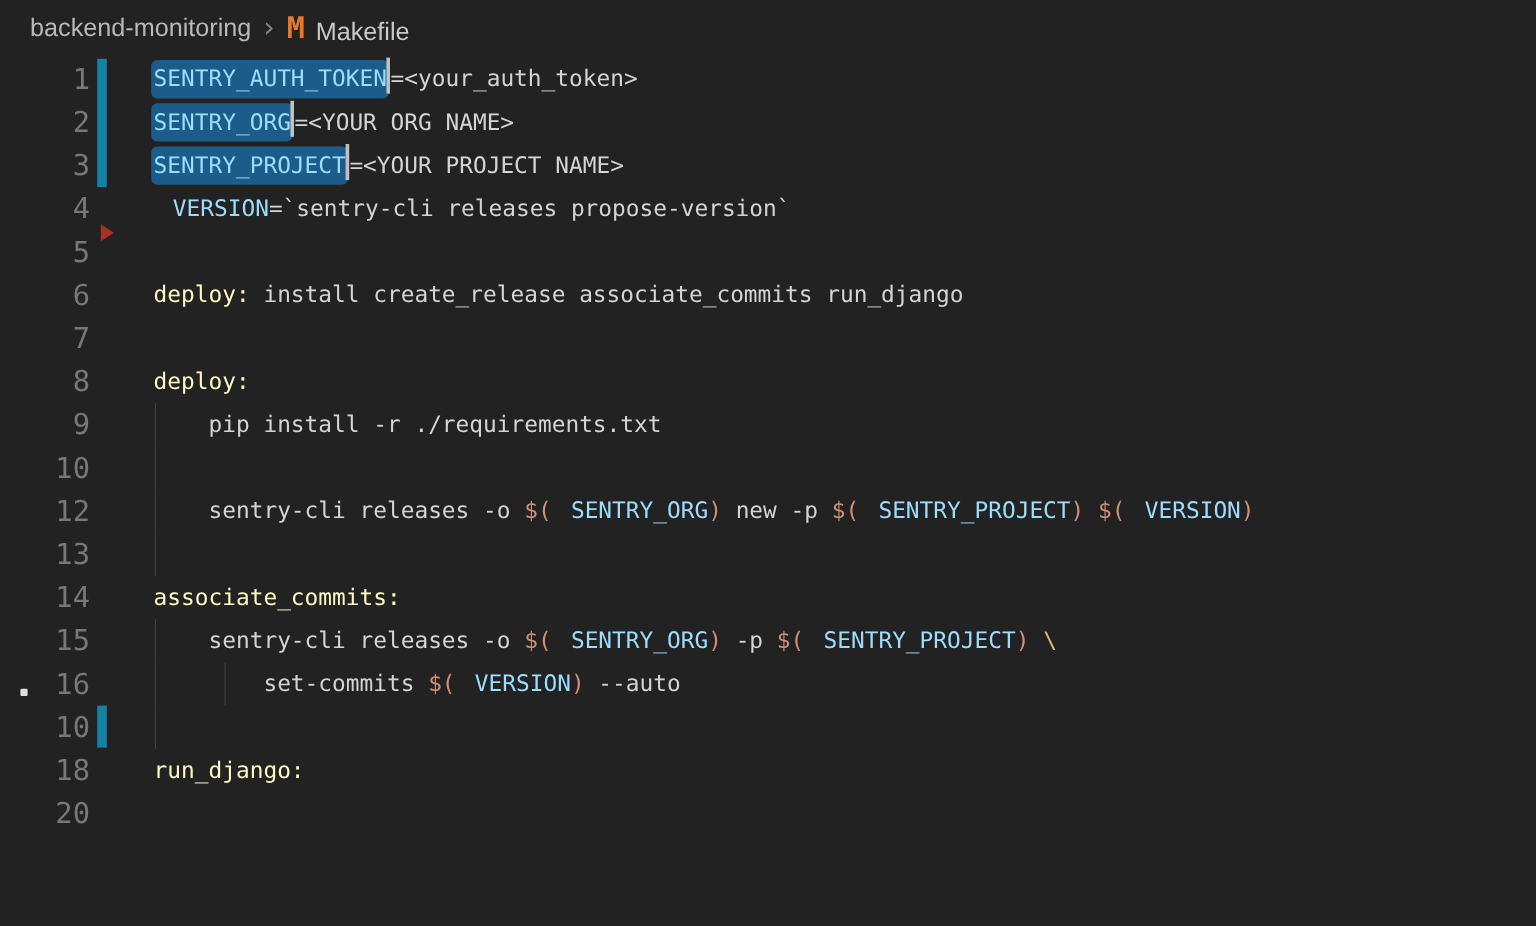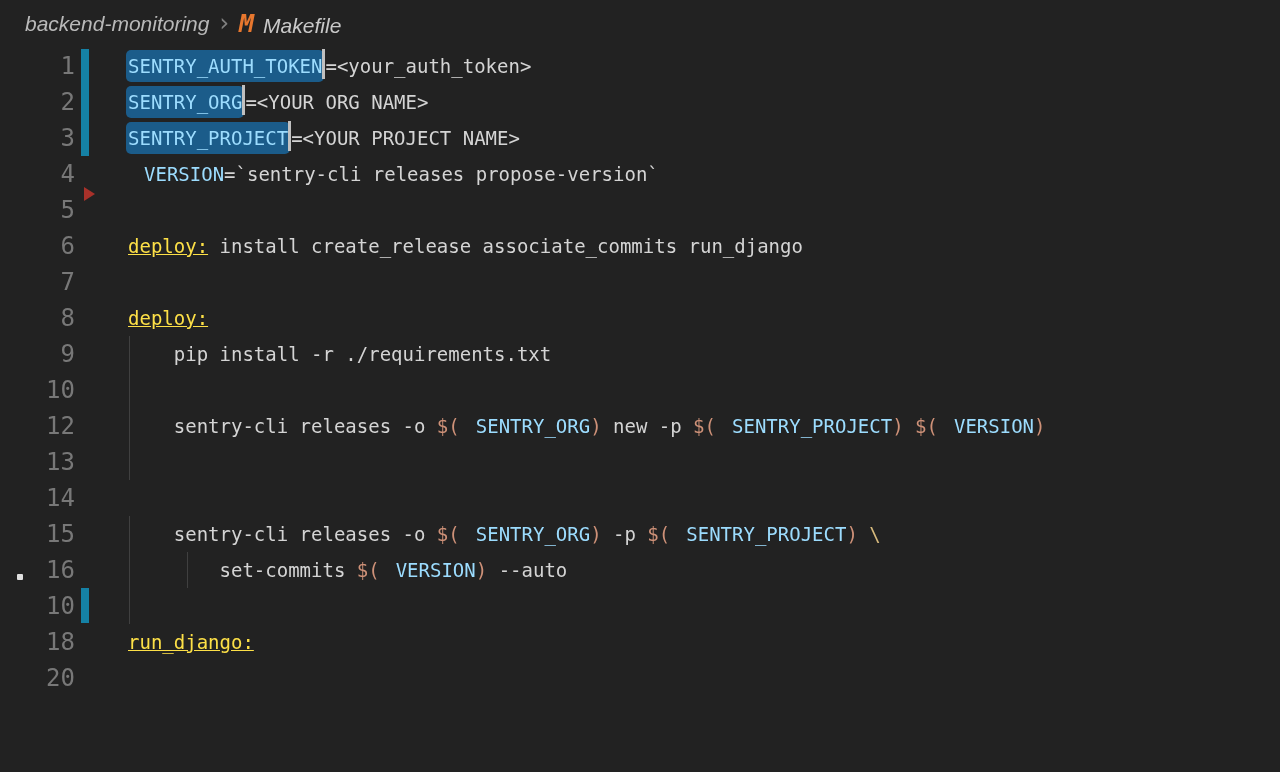--- a/index.html
+++ b/index.html
@@ -13,21 +13,21 @@
   
   .breadcrumb {
     height:48px;
     display:flex;
     align-items:center;
     padding-left:25px;
     font-family:"Liberation Sans", sans-serif;
     font-size:21px;
     color:#b9b9b9;
   }
-  .crumb { cursor:pointer;font-style:italic; }
+  .crumb { cursor:pointer; }
   .crumb-file { color:#c9c9c9; }
   .bc-sep {
     color:#808080;
     font-size:24px;
     padding:0 10px 2px 10px;
     font-family:"DejaVu Sans", sans-serif;
   }
   .file-icon {
     color:#e8772e;
     font-family:"DejaVu Sans Mono", monospace;
@@ -68,21 +68,21 @@
     left:128px; top:0;
     height:36px;
     font-size:19px;
     line-height:36px;
     color:#d4d4d4;
     white-space:pre;
     cursor:text;
   }
   .tok-def { color:#d4d4d4; }
   .tok-var { color:#9cdcfe;margin-left:16px; }
-  .tok-tgt { color:#fde047;text-decoration:underline; }
+  .tok-tgt { color:#fef9c3; }
   .tok-par { color:#ce9178; }
   .tok-esc { color:#d7ba7d; }
   .tok-sel {
     background:#1b5c8a;
     border-radius:5px;
     padding:5px 2px;
     margin:0 -2px;
   }
   .caret {
     display:inline-block;
@@ -140,21 +140,21 @@
       <div class="line"><div class="num">3</div><div class="code"><span class="tok-var tok-sel">SENTRY_PROJECT</span><span class="caret"></span><span class="tok-def">=&lt;YOUR PROJECT NAME&gt;</span></div></div>
       <div class="line"><div class="num">4</div><div class="code"><span class="tok-var">VERSION</span><span class="tok-def">=`sentry-cli releases propose-version`</span></div></div>
       <div class="line"><div class="num">5</div><div class="code"></div></div>
       <div class="line"><div class="num">6</div><div class="code"><span class="tok-tgt">deploy:</span><span class="tok-def"> install create_release associate_commits run_django</span></div></div>
       <div class="line"><div class="num">7</div><div class="code"></div></div>
       <div class="line"><div class="num">8</div><div class="code"><span class="tok-tgt">deploy:</span></div></div>
       <div class="line"><div class="num">9</div><div class="guide" style="left: 129px;"></div><div class="code"><span class="tok-def">    pip install -r ./requirements.txt</span></div></div>
       <div class="line"><div class="num">10</div><div class="guide" style="left: 129px;"></div><div class="code"></div></div>
       <div class="line"><div class="num">12</div><div class="guide" style="left: 129px;"></div><div class="code"><span class="tok-def">    sentry-cli releases -o </span><span class="tok-par">$(</span><span class="tok-var">SENTRY_ORG</span><span class="tok-par">)</span><span class="tok-def"> new -p </span><span class="tok-par">$(</span><span class="tok-var">SENTRY_PROJECT</span><span class="tok-par">)</span><span class="tok-def"> </span><span class="tok-par">$(</span><span class="tok-var">VERSION</span><span class="tok-par">)</span></div></div>
       <div class="line"><div class="num">13</div><div class="guide" style="left: 129px;"></div><div class="code"></div></div>
-      <div class="line"><div class="num">14</div></div>
+      <div class="line"><div class="num">14</div><div class="code"><span class="tok-tgt">associate_commits:</span></div></div>
       <div class="line"><div class="num">15</div><div class="guide" style="left: 129px;"></div><div class="code"><span class="tok-def">    sentry-cli releases -o </span><span class="tok-par">$(</span><span class="tok-var">SENTRY_ORG</span><span class="tok-par">)</span><span class="tok-def"> -p </span><span class="tok-par">$(</span><span class="tok-var">SENTRY_PROJECT</span><span class="tok-par">)</span><span class="tok-def"> </span><span class="tok-esc">\</span></div></div>
       <div class="line"><div class="num">16</div><div class="guide" style="left: 129px;"></div><div class="guide" style="left: 187px;"></div><div class="code"><span class="tok-def">        set-commits </span><span class="tok-par">$(</span><span class="tok-var">VERSION</span><span class="tok-par">)</span><span class="tok-def"> --auto</span></div></div>
       <div class="line"><div class="num">10</div><div class="guide" style="left: 129px;"></div><div class="code"></div></div>
       <div class="line"><div class="num">18</div><div class="code"><span class="tok-tgt">run_django:</span></div></div>
       <div class="line"><div class="num">20</div><div class="code"></div></div>
     </div>
   <div>
       <div class="git-bar" style="top: 1px; height: 107px;"></div>
       <div class="git-bar" style="top: 540px; height: 35px;"></div>
       <div class="deleted-marker" style="top: 139px;"></div>

